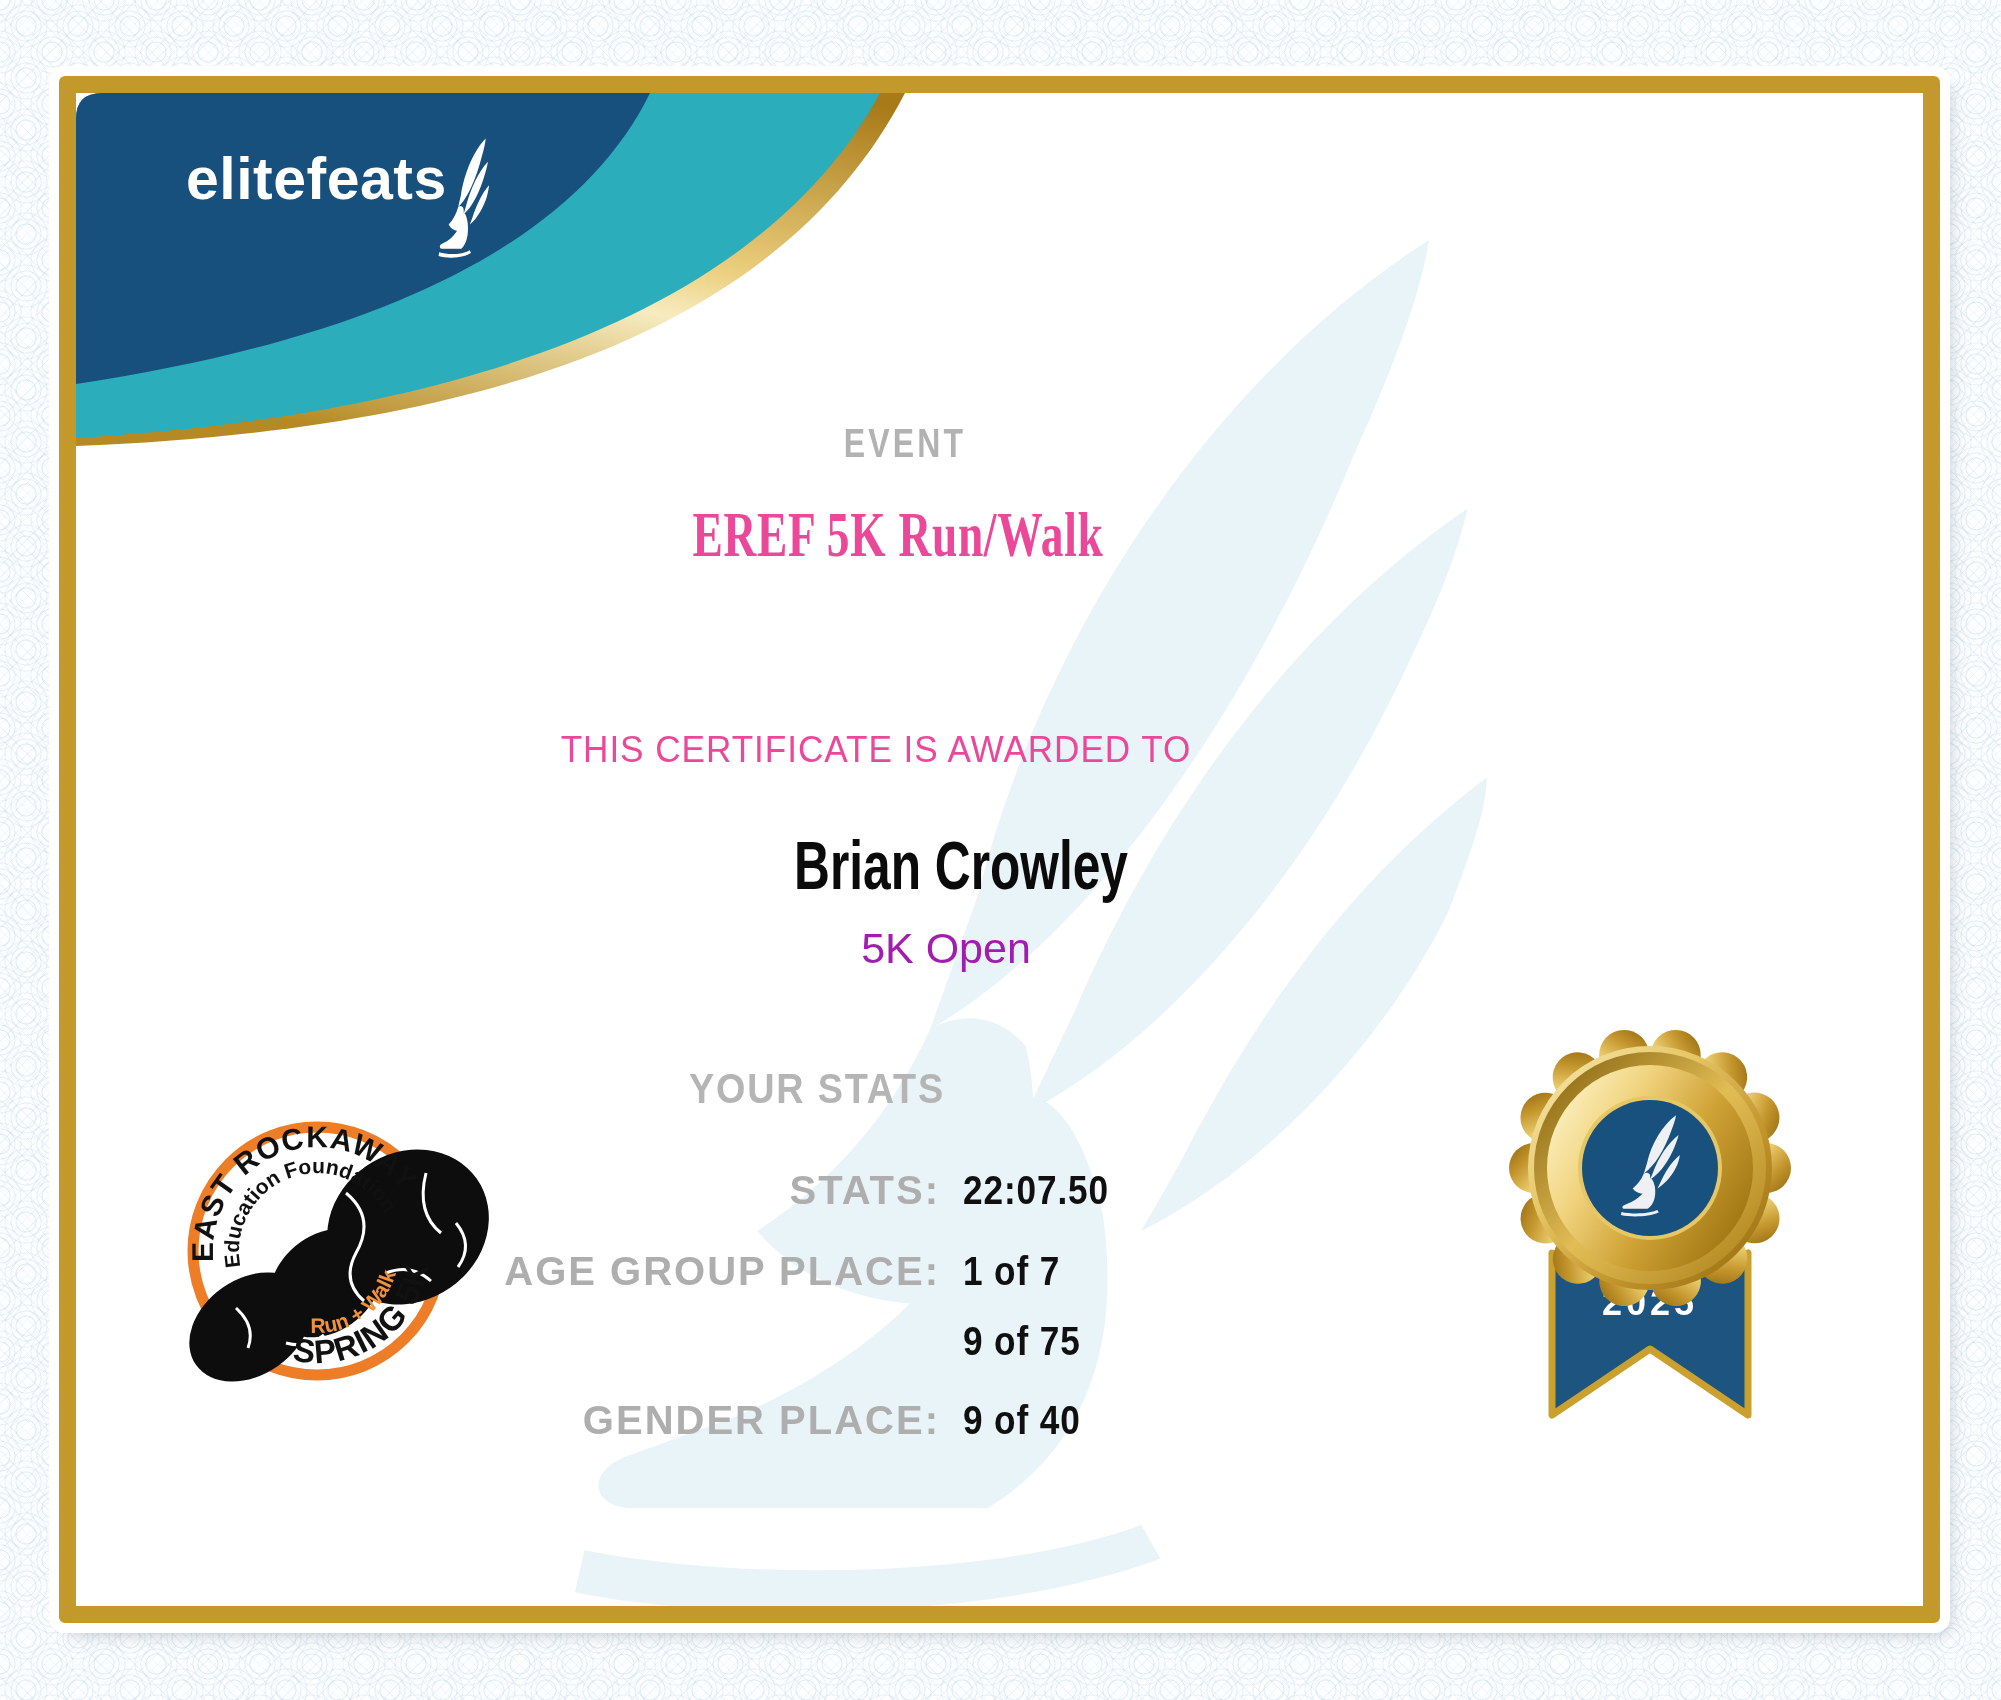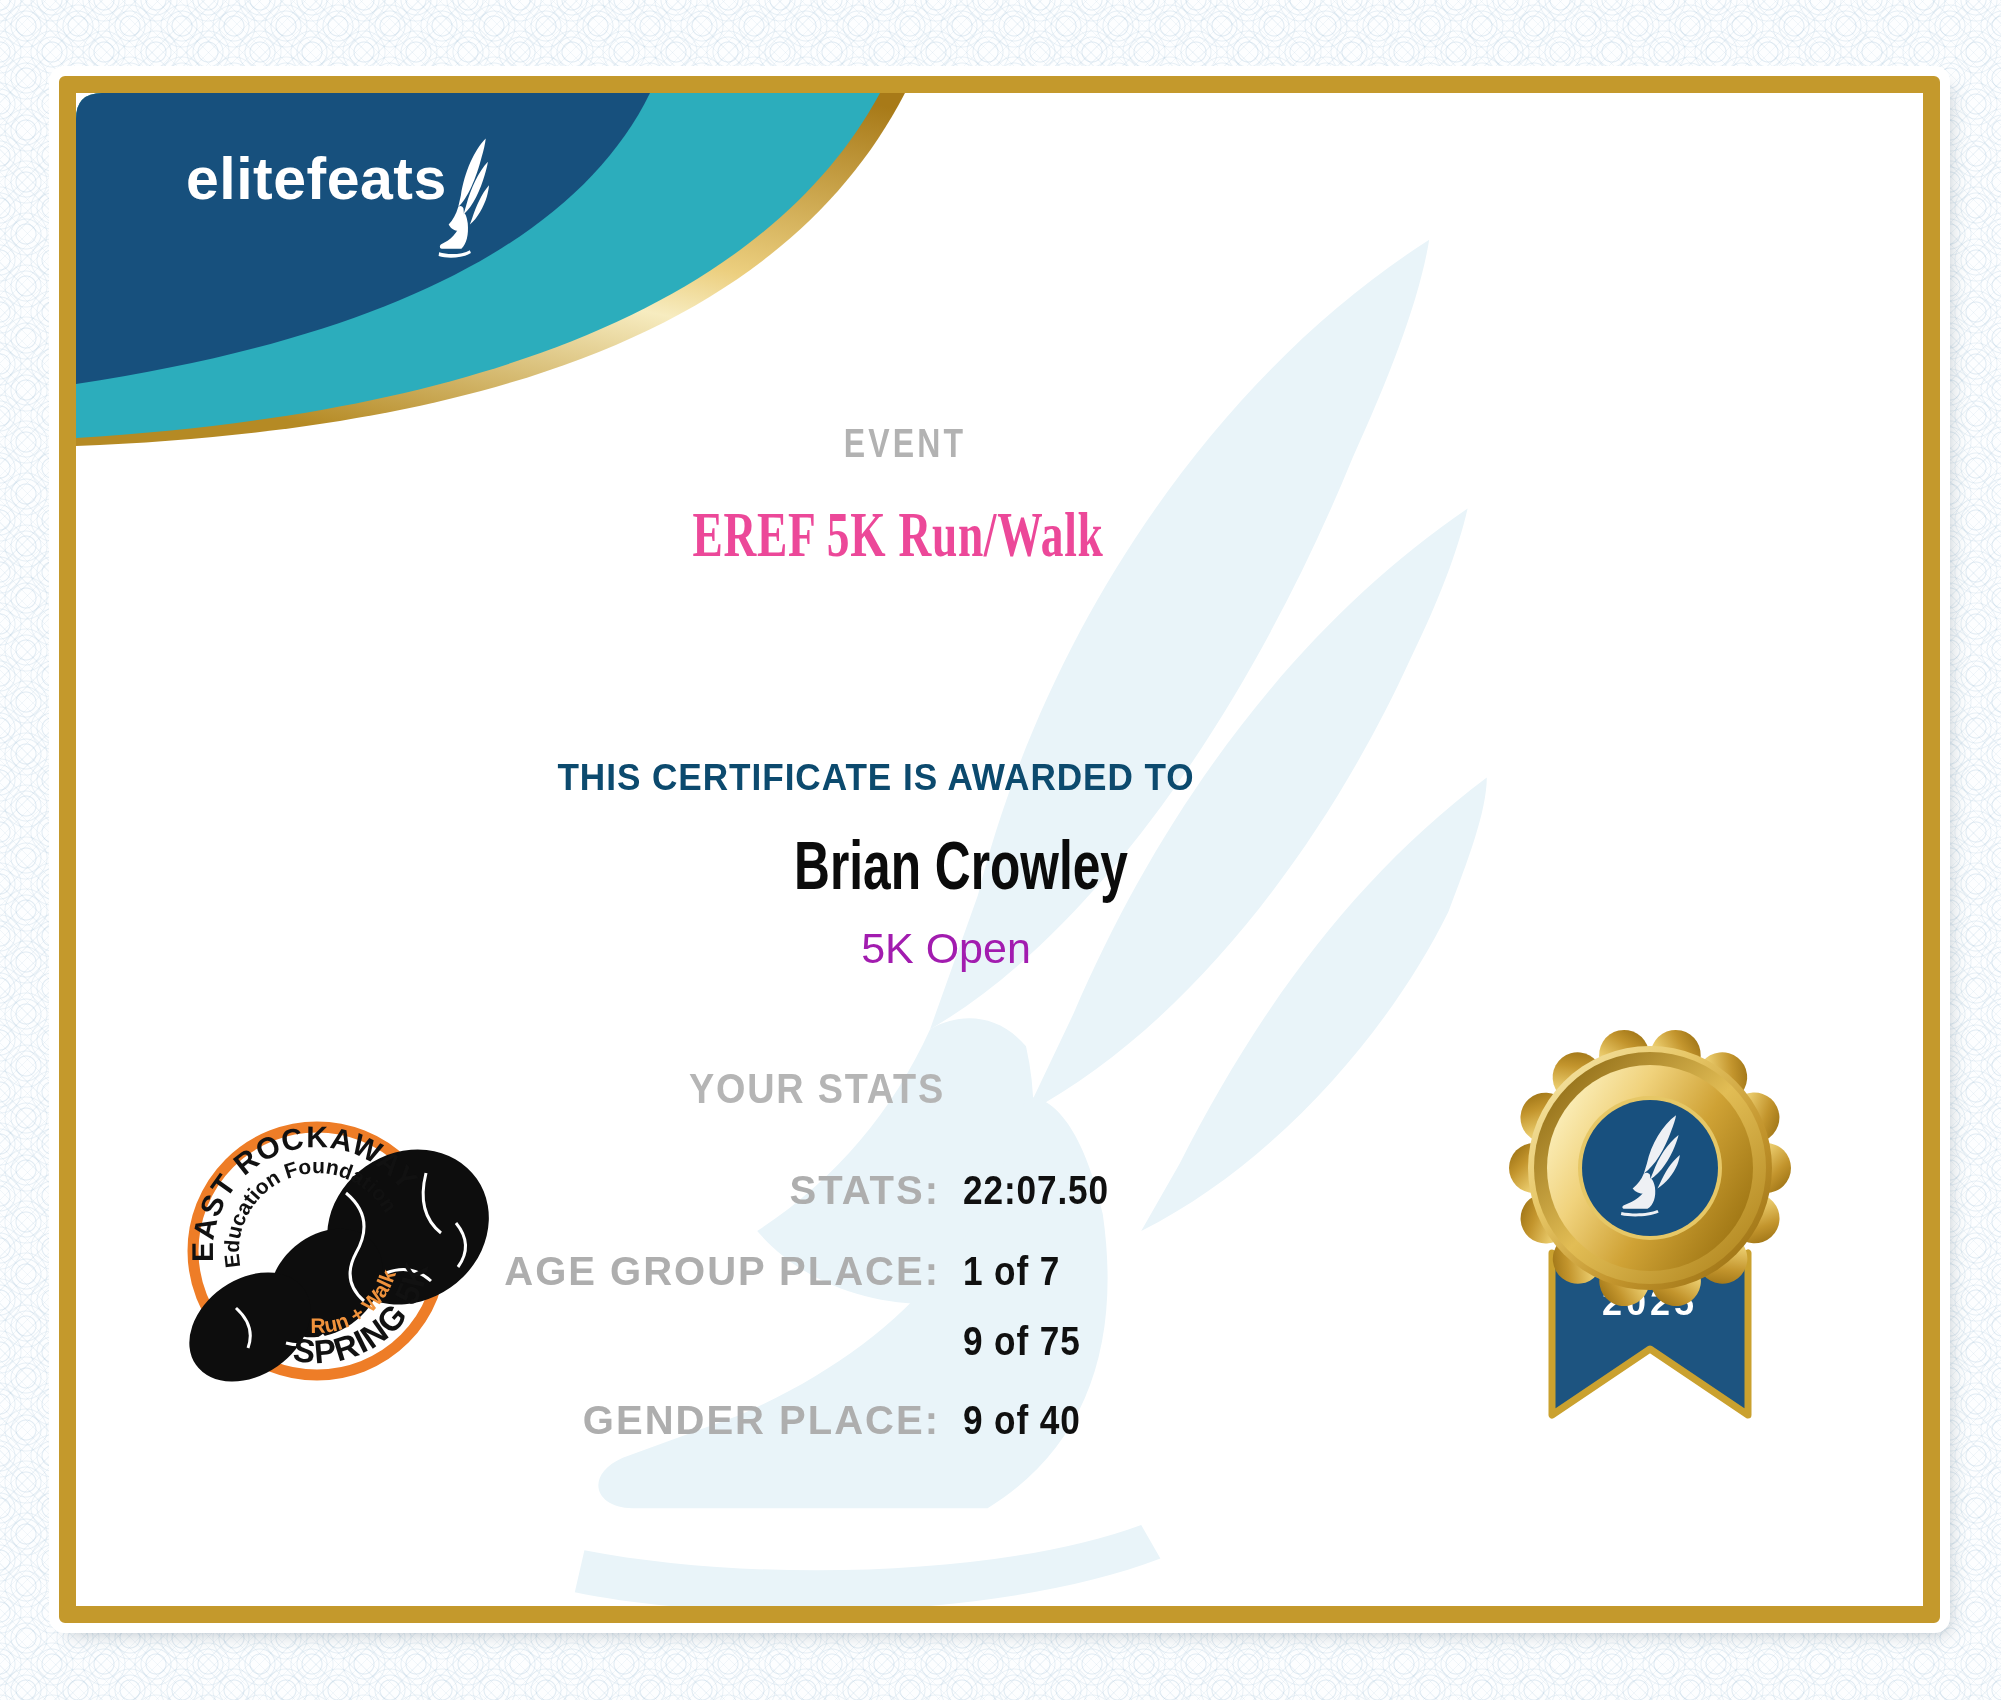--- a/index.html
+++ b/index.html
@@ -23,21 +23,21 @@
   .layer{position:absolute;left:0;top:0;width:1847px;height:1513px;pointer-events:none;}
 
   .brand{position:absolute;left:94px;top:57px;font-size:59px;font-weight:700;color:#ffffff;letter-spacing:.5px;line-height:1;margin-left:16px;}
 
   .ctext{position:absolute;line-height:1;white-space:nowrap;transform:translateX(-50%);}
   .ctext>span{display:inline-block;}
   .t-event{left:829px;top:330px;font-size:40px;font-weight:700;color:#b2b2b2;letter-spacing:4px;}
   .t-event>span{transform:scaleX(.8);}
   .t-eref{left:822px;top:410px;font-size:64px;font-weight:700;color:#ec4899;letter-spacing:1px;font-family:Liberation Serif, serif;}
   .t-eref>span{transform:scaleX(.71);}
-  .t-awarded{left:800px;top:666px;font-size:37px;font-weight:700;color:#0c4a6e;letter-spacing:1px;}
+  .t-awarded{left:800px;top:638px;font-size:37px;font-weight:400;color:#ec4899;letter-spacing:1px;}
   .t-awarded>span{transform:scaleX(.95);}
   .t-name{left:885px;top:738px;font-size:68px;font-weight:700;color:#0b0b0b;}
   .t-name>span{transform:scaleX(.73);}
   .t-division{left:870px;top:834px;font-size:43px;font-weight:400;color:#a21caf;}
   .t-stats-head{left:741px;top:975px;font-size:42px;font-weight:700;color:#b5b5b5;letter-spacing:2px;}
   .t-stats-head>span{transform:scaleX(.9);}
 
   .stat-label{position:absolute;left:0;width:864px;text-align:right;font-size:40px;font-weight:700;color:#aeaeae;letter-spacing:2px;line-height:1;white-space:nowrap;}
   .stat-value{position:absolute;left:887px;font-size:40px;font-weight:700;color:#101010;letter-spacing:1px;line-height:1;white-space:nowrap;transform:scaleX(.88);transform-origin:left top;}
   .row-y0{top:1077px;} .row-y1{top:1158px;} .row-y2{top:1228px;} .row-y3{top:1307px;}

